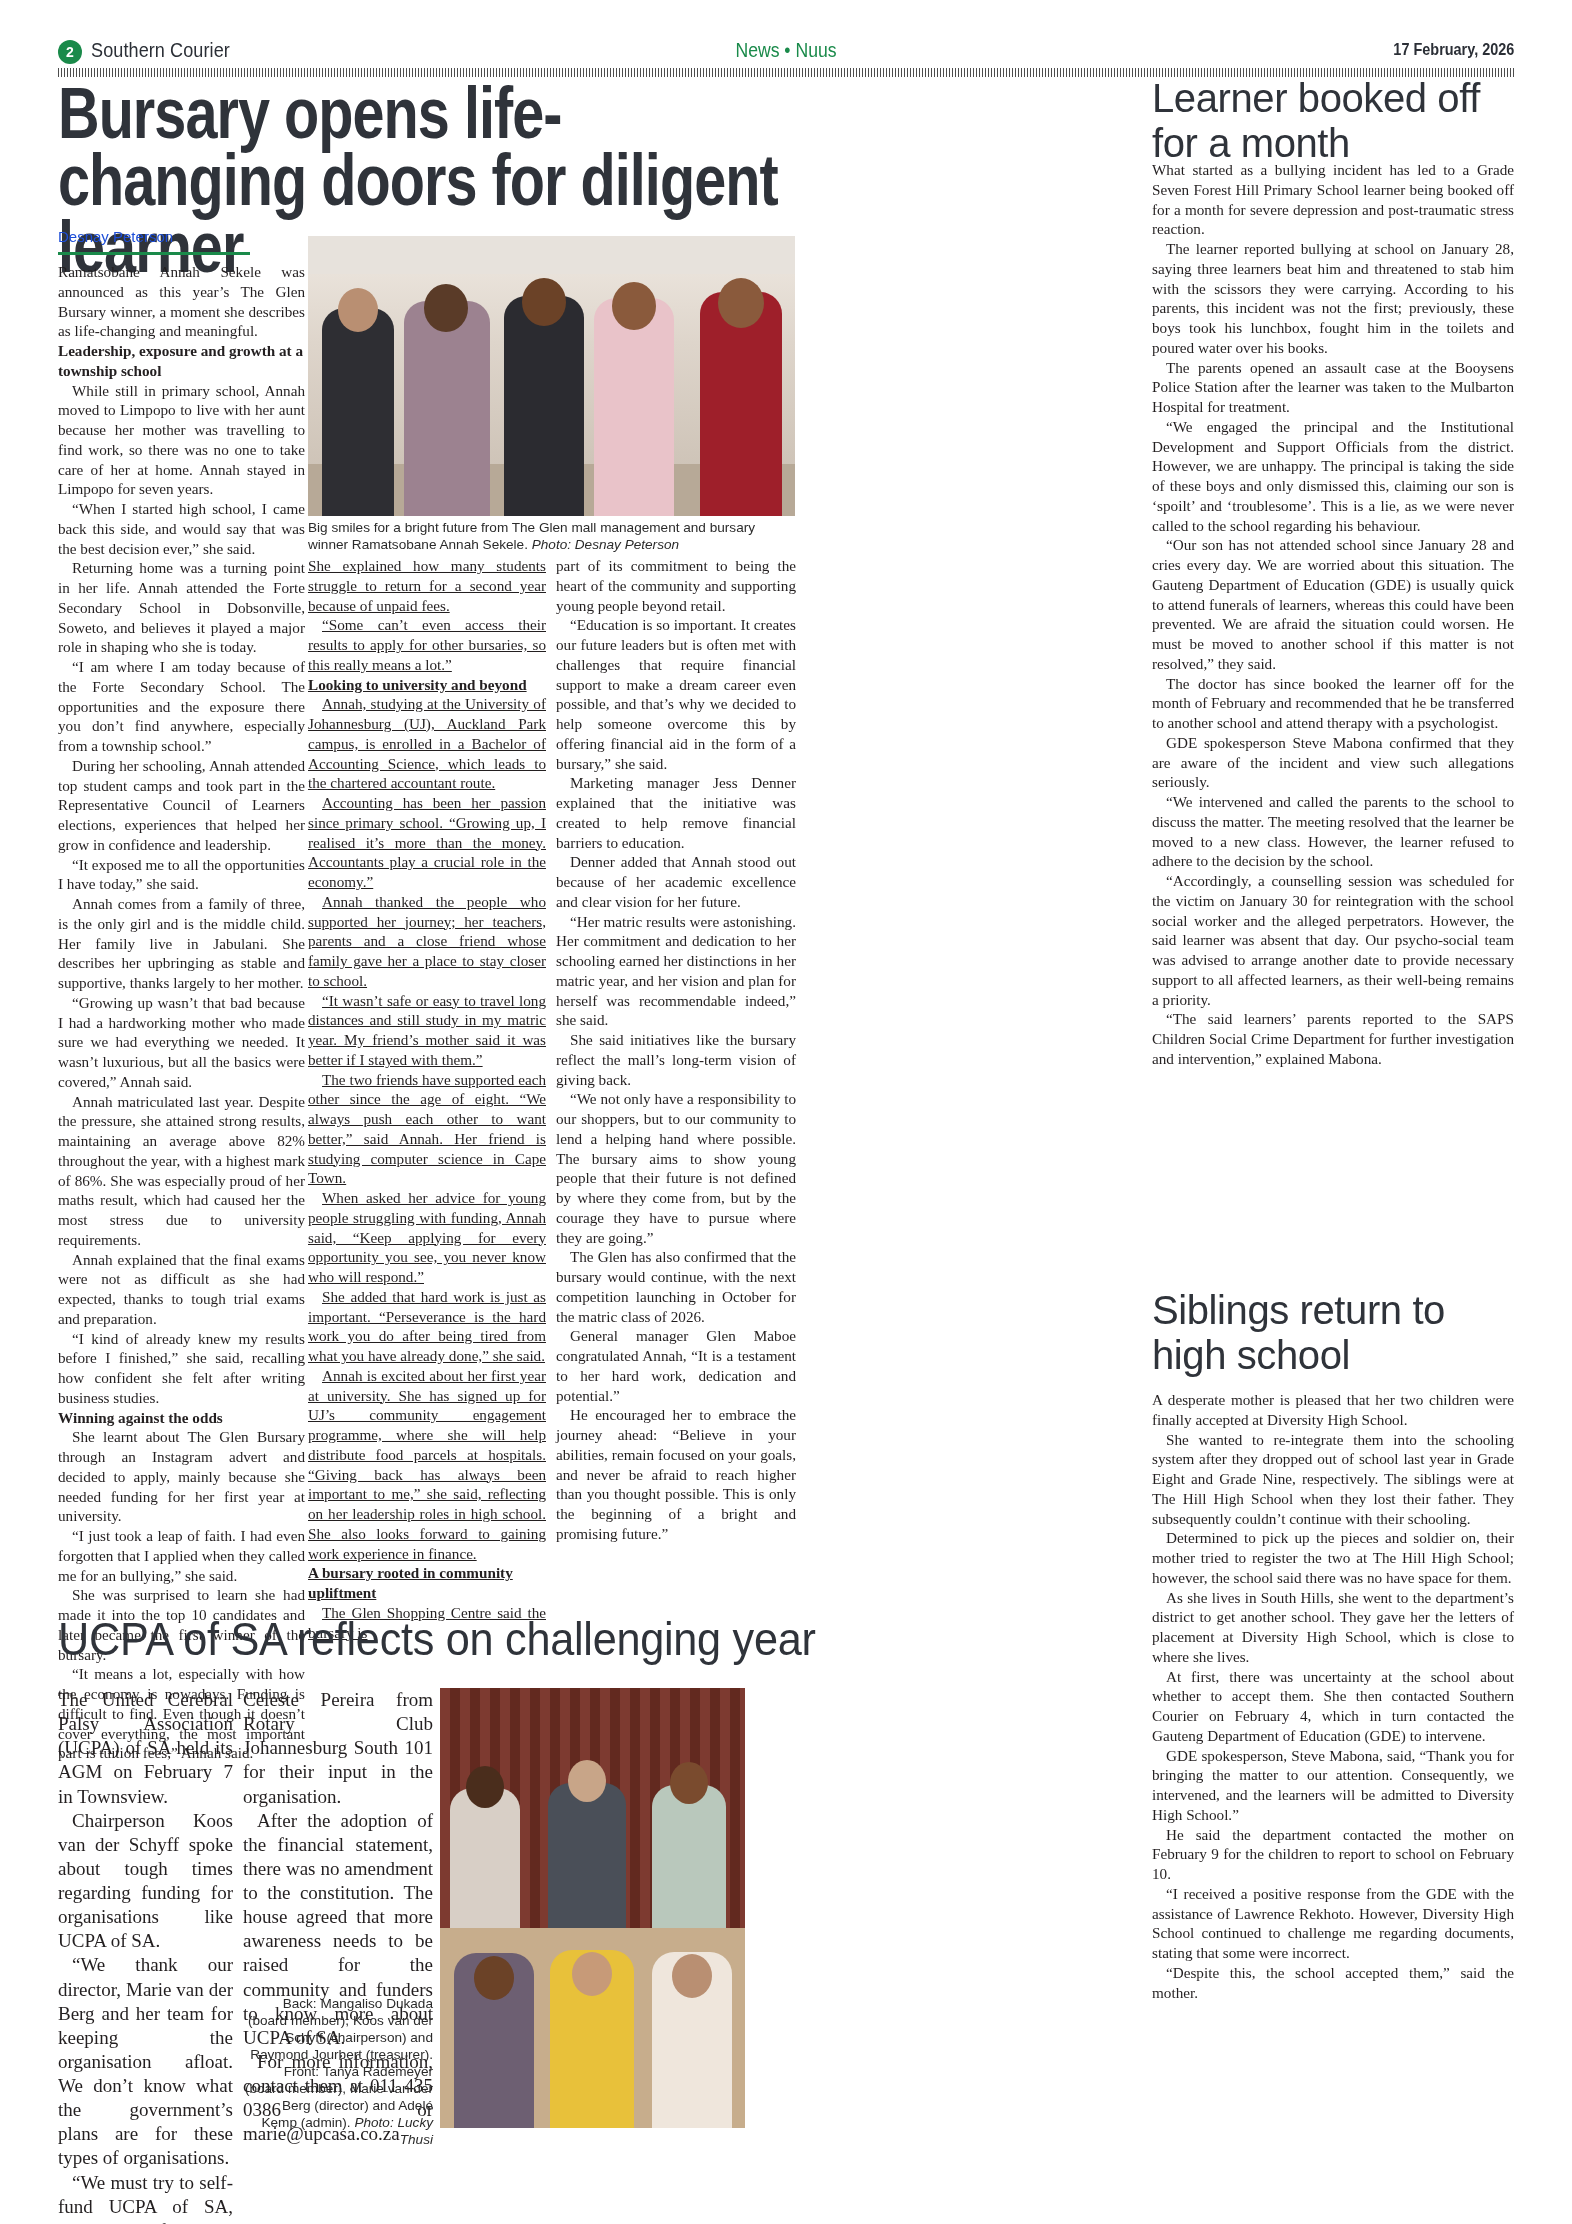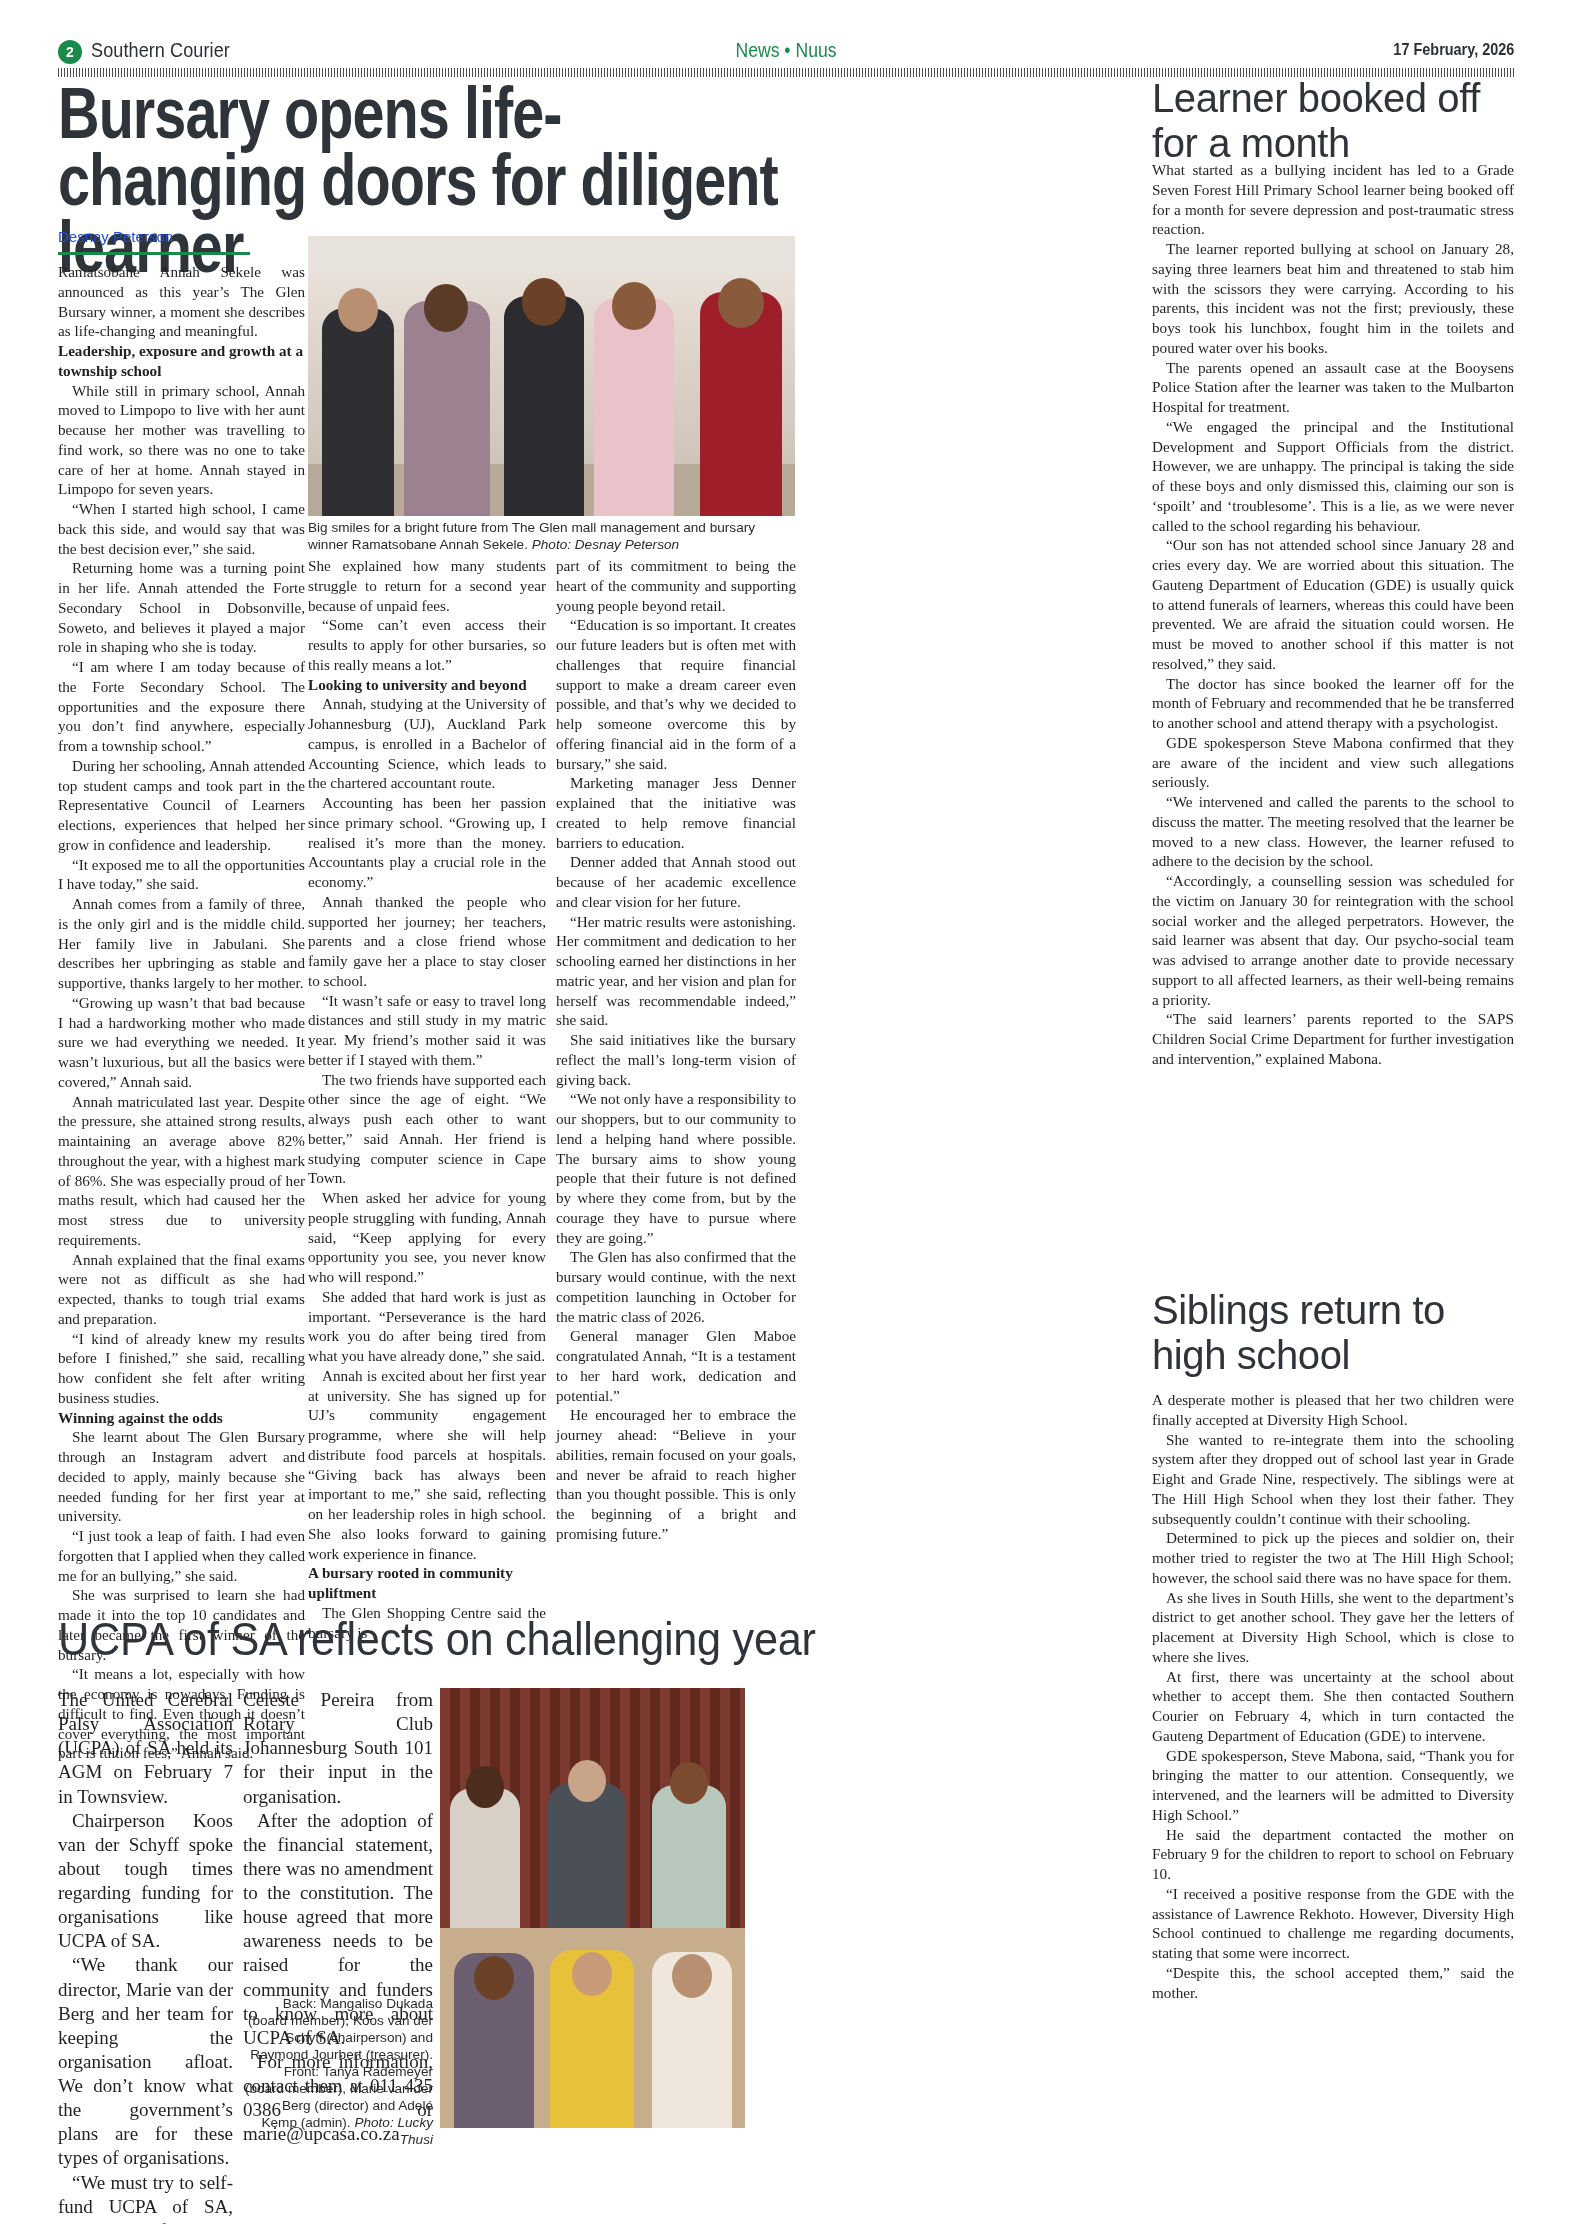--- a/index.html
+++ b/index.html
@@ -104,21 +104,21 @@
 
   .caption {
     position:absolute; left:308px; top:520px; width:487px;
     font-family:"Liberation Sans", sans-serif;
     font-size:13.6px; line-height:1.22; color:#2b2b2b;
   }
   .caption i { font-style:italic; }
 
   
   .c1 { position:absolute; left:58px;  top:262px; width:247px; }
-  .c2 { position:absolute; left:308px; top:556px; width:238px; }
+  .c2 { position:absolute; left:308px; top:556px; width:238px;text-decoration:underline; }
   .c3 { position:absolute; left:556px; top:556px; width:240px; }
   .rhead {
     font-family:"Liberation Sans", sans-serif;
     font-weight:300;
     font-size:40px;
     line-height:1.12;
     color:#2f333a;
     letter-spacing:-0.4px;
   }
   .r1-head { position:absolute; left:1152px; top:76px; width:375px; }

